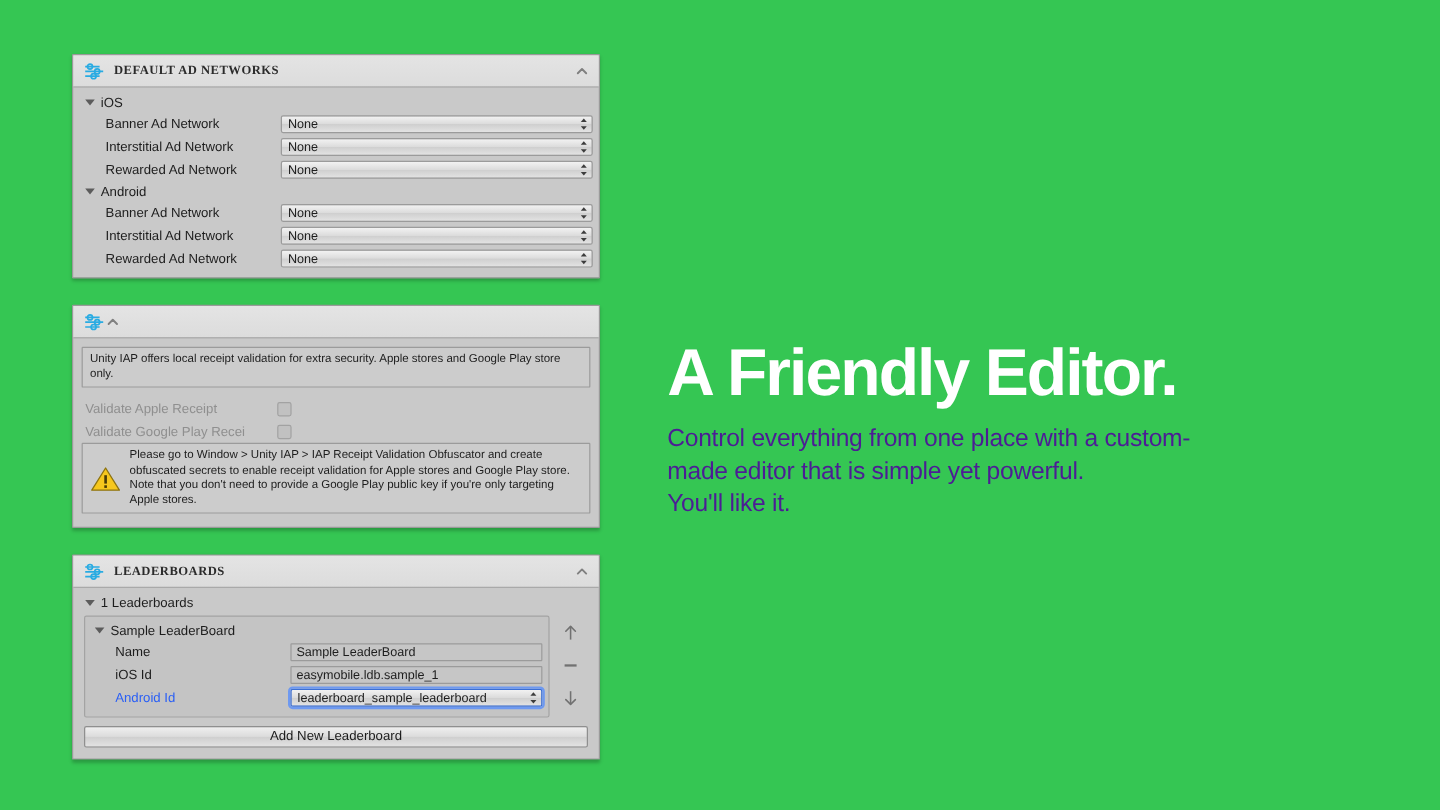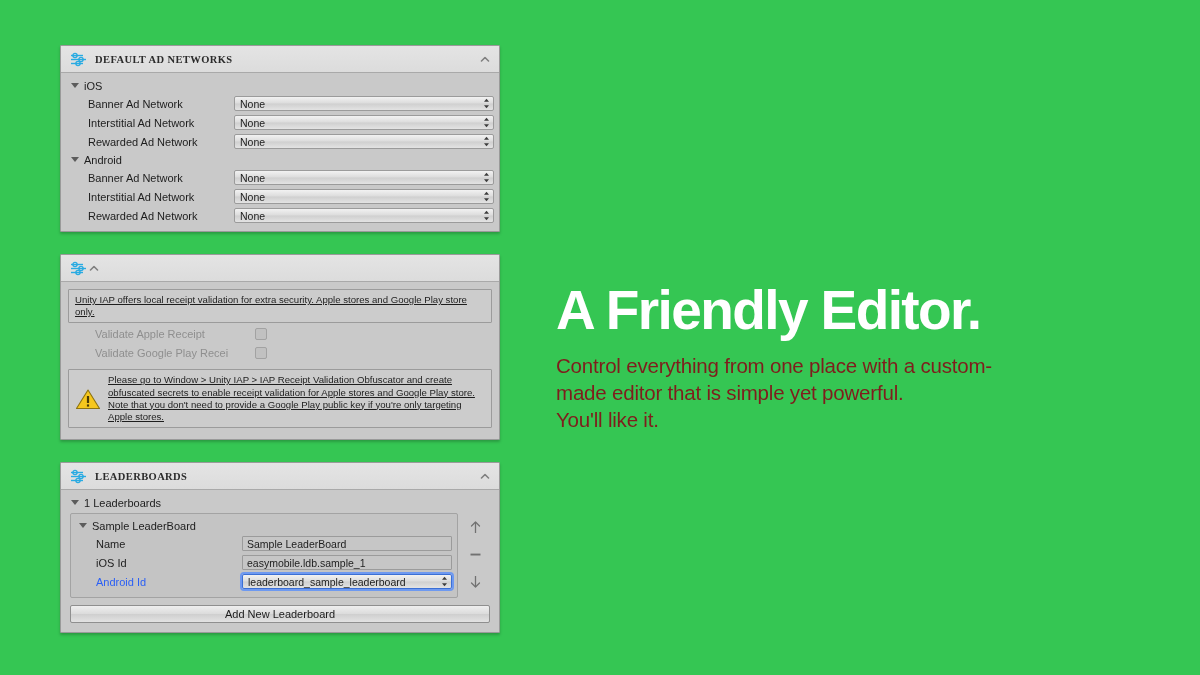--- a/index.html
+++ b/index.html
@@ -124,31 +124,29 @@
     border: 1px solid #9b9b9b;
     border-radius: 1px;
     margin: 3px 2px 5px 2px;
     padding: 4px 6px;
     font-size: 9.6px;
     line-height: 1.27;
     color: #1e1e1e;
     display: flex;
     align-items: center;
     gap: 7px;
-    text-decoration: underline;
   }
   .helpbox .hb-text { flex: 1; }
   .warn-icon { width: 26px; height: 24px; flex: 0 0 auto; }
 
   
   .check-row {
-    display: flex; align-items: flex-start;
+    display: flex; align-items: flex-end;
     height: 19px;
     padding-left: 5px;
-    margin-left: 24px;
   }
   .check-label {
     font-size: 11px; color: #8f8f8f;
     width: 160px; flex: 0 0 auto;
     white-space: nowrap; overflow: hidden;
   }
   .checkbox {
     width: 12px; height: 12px;
     background: #c1c1c1;
     border: 1px solid #a2a2a2;
@@ -188,21 +186,21 @@
   .promo-title {
     font-size: 55px;
     font-weight: bold;
     color: #ffffff;
     letter-spacing: -1.6px;
     line-height: 1.0;
     margin-bottom: 14px;
   }
   .promo-body {
     font-size: 20.5px;
-    color: #7f1d1d;
+    color: #4c1d95;
     line-height: 1.32;
     letter-spacing: -0.2px;
   }
 </style>
 </head>
 <body>
 
 <div id="editor-column">
 
   <div class="panel">

